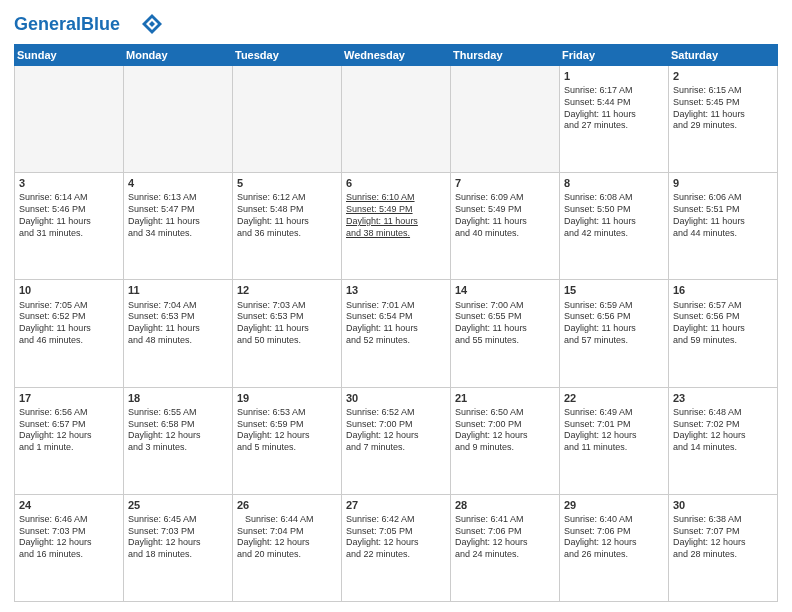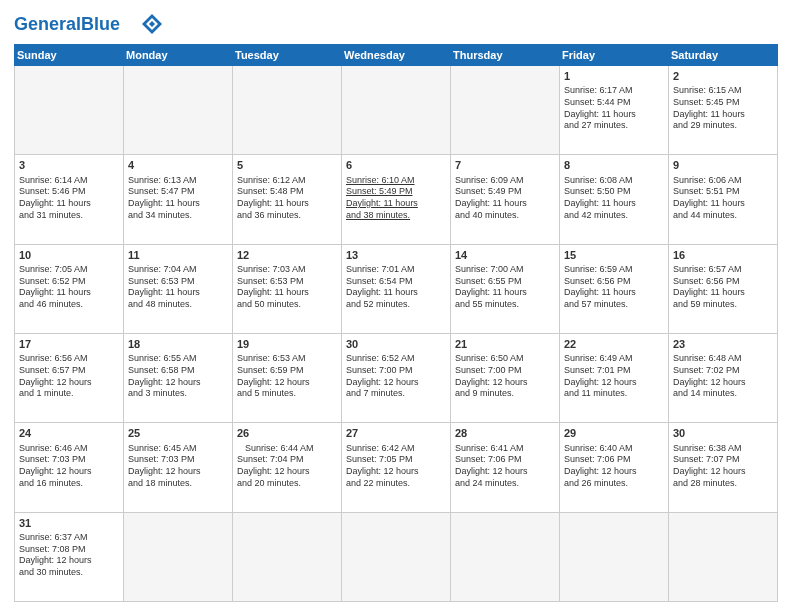--- a/index.html
+++ b/index.html
@@ -254,27 +254,15 @@
 and 24 minutes.</span></td>
           <td><span class="day-number">29</span><span style="white-space: pre-line;">Sunrise: 6:40 AM
 Sunset: 7:06 PM
 Daylight: 12 hours
 and 26 minutes.</span></td>
           <td><span class="day-number">30</span><span style="white-space: pre-line;">Sunrise: 6:38 AM
 Sunset: 7:07 PM
 Daylight: 12 hours
 and 28 minutes.</span></td>
         </tr>
-        <tr class="last-row">
-          <td><span class="day-number">31</span><span style="white-space: pre-line;">Sunrise: 6:37 AM
-Sunset: 7:08 PM
-Daylight: 12 hours
-and 30 minutes.</span></td>
-          <td class="empty"></td>
-          <td class="empty"></td>
-          <td class="empty"></td>
-          <td class="empty"></td>
-          <td class="empty"></td>
-          <td class="empty"></td>
-        </tr>
       </tbody>
   </table>
 </div>
 
 </body></html>

